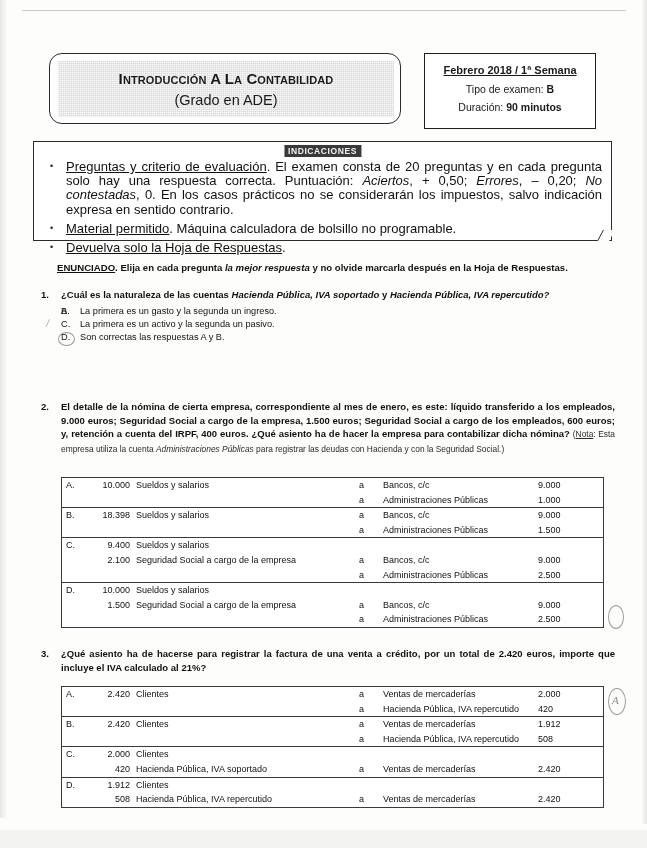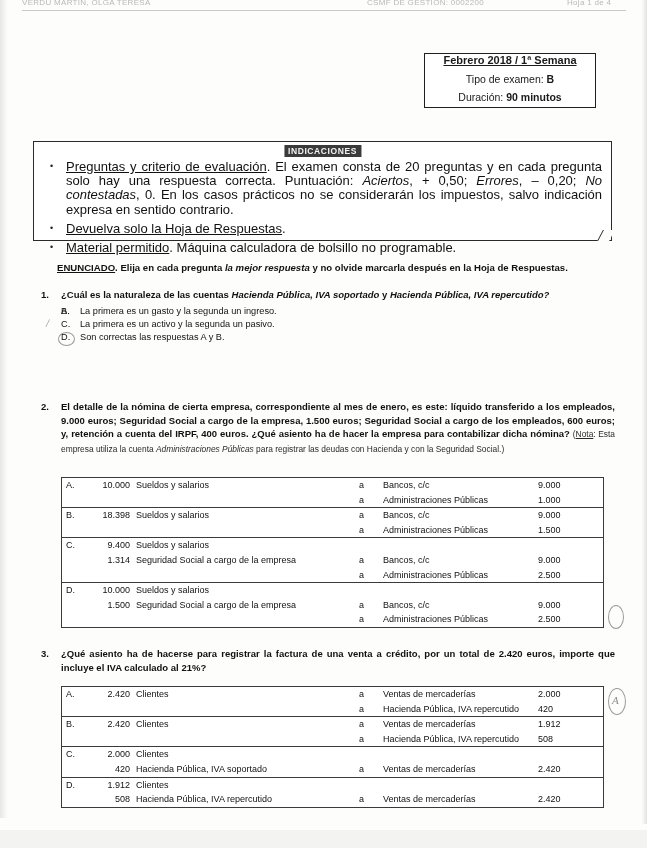--- a/index.html
+++ b/index.html
@@ -102,21 +102,21 @@
     font-size: 14.5px;
     color: #1b1b1b;
     margin-top: 5px;
     white-space: nowrap;
   }
 
   
   .info-box {
     position: absolute;
     left: 424px; top: 53px;
-    width: 172px; height: 55px;
+    width: 172px; height: 76px;
     border: 1.7px solid #1f1f1f;
     background: #ffffff;
     box-sizing: border-box;
     display: flex;
     flex-direction: column;
     align-items: center;
     justify-content: center;
     padding-top: 1px;
   }
   .info-line1 {
@@ -300,51 +300,52 @@
 </style>
 </head>
 <body>
 
 <div class="page">
 
   <div class="scan-edge-left"></div>
   <div class="scan-edge-right"></div>
   <div class="scan-bottom"></div>
 
-  <div class="runhead">
-    <span class="rh-left">VERDÚ MARTÍN, OLGA TERESA</span>
-    <span class="rh-mid">CSMF DE GESTIÓN: 0002200</span>
-    <span class="rh-right">Hoja 1 de 4</span>
-  </div>
   <div class="runhead-rule"></div>
 
+  <div class="title-box">
+    <div class="title-inner">
+      <div class="title-main">Introducción a la Contabilidad</div>
+      <div class="title-sub">(Grado en ADE)</div>
+    </div>
+  </div>
 
   <div class="info-box">
     <div class="info-line1">Febrero 2018 / 1ª Semana</div>
     <div class="info-line">
       <span>Tipo de examen:</span>
       <b>B</b>
     </div>
     <div class="info-line">
       <span>Duración:</span>
       <b>90 minutos</b>
     </div>
   </div>
 
   <div class="ind-box">
     <div class="ind-title">INDICACIONES</div>
     <ul class="ind-list">
       <li class="ind-item">
         <span class="u">Preguntas y criterio de evaluación</span><span>. El examen consta de 20 preguntas y en cada pregunta solo hay una respuesta correcta. Puntuación: </span><span class="i">Aciertos</span><span>, + 0,50; </span><span class="i">Errores</span><span>, – 0,20; </span><span class="i">No contestadas</span><span>, 0. En los casos prácticos no se considerarán los impuestos, salvo indicación expresa en sentido contrario.</span>
       </li>
       <li class="ind-item">
-        <span class="u">Devuelva solo la Hoja de Respuestas</span><span>.</span>
+        <span class="u">Material permitido</span><span>. Máquina calculadora de bolsillo no programable.</span>
       </li>
       <li class="ind-item">
-        <span class="u">Material permitido</span><span>. Máquina calculadora de bolsillo no programable.</span>
+        <span class="u">Devuelva solo la Hoja de Respuestas</span><span>.</span>
       </li>
     </ul>
     <div class="ind-corner"></div>
   </div>
 
   <div class="enunciado">
     <span class="u">ENUNCIADO</span><span>. Elija en cada pregunta </span><span class="i">la mejor respuesta</span><span> y no olvide marcarla después en la Hoja de Respuestas.</span>
   </div>
 
   <div class="q" style="top:288px;">
@@ -412,21 +413,21 @@
       </div>
     </div>
 
     <div class="acct-group">
       <div class="acct-row">
         <span class="c-letter">C.</span>
         <span class="c-amt">9.400</span>
         <span class="c-acct">Sueldos y salarios</span>
       </div>
       <div class="acct-row">
-        <span class="c-amt">1.314</span>
+        <span class="c-amt">2.100</span>
         <span class="c-acct">Seguridad Social a cargo de la empresa</span>
         <span class="c-a">a</span>
         <span class="c-cr">Bancos, c/c</span>
         <span class="c-cramt">9.000</span>
       </div>
       <div class="acct-row">
         <span class="c-a">a</span>
         <span class="c-cr">Administraciones Públicas</span>
         <span class="c-cramt">2.500</span>
       </div>

